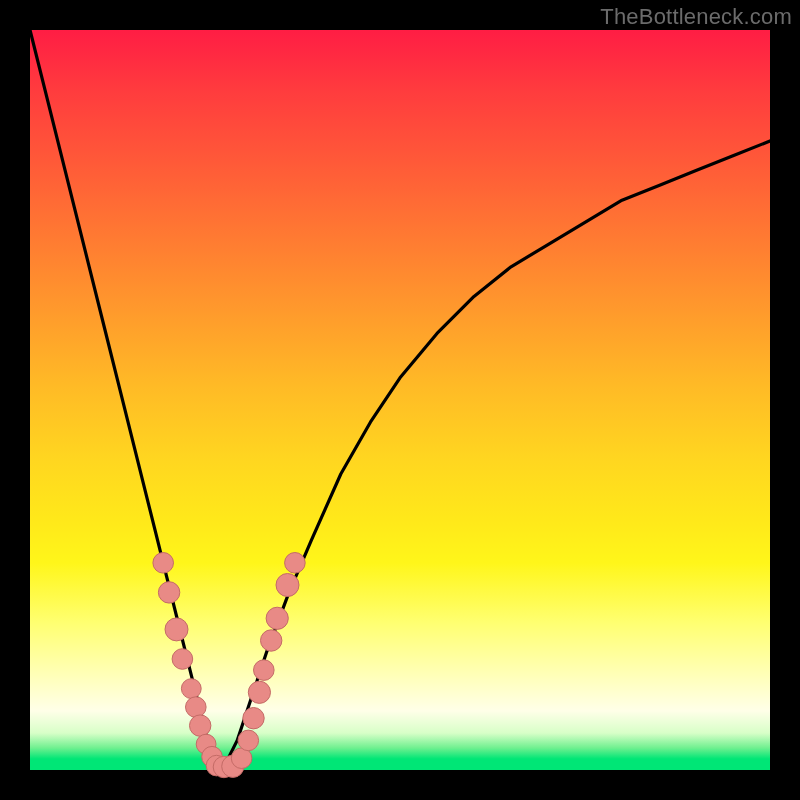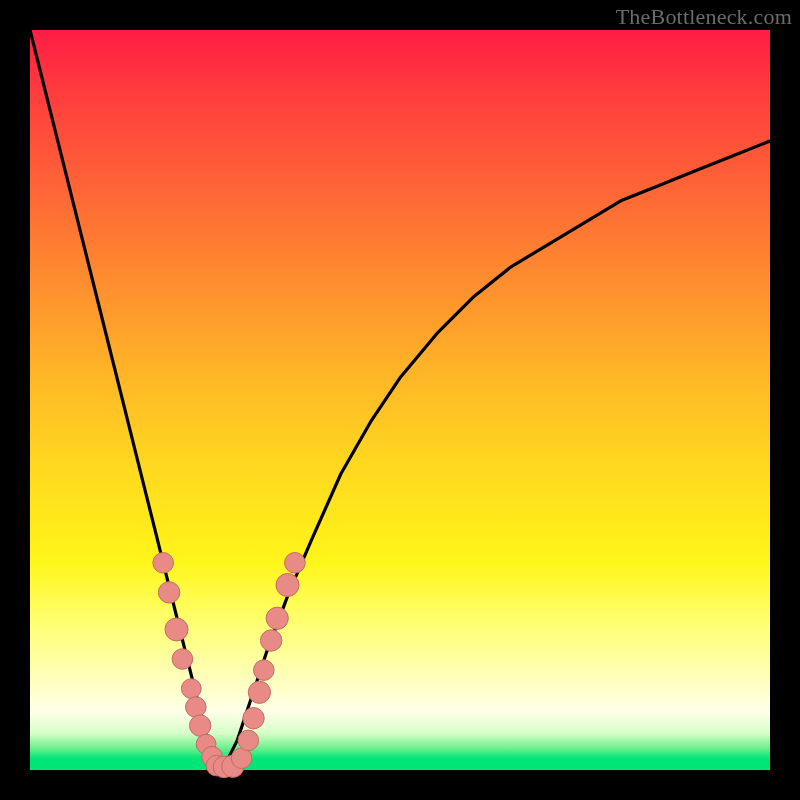--- a/index.html
+++ b/index.html
@@ -11,21 +11,20 @@
     background: #000;
     font-family: Arial, Helvetica, sans-serif;
   }
   .frame {
     position: absolute;
     left: 0;
     top: 0;
     width: 800px;
     height: 692px;
     background: #000;
-    font-family: Liberation Serif, serif;
   }
   .plot-area {
     position: absolute;
     left: 30px;
     top: 30px;
     width: 740px;
     height: 740px;
     
     background: linear-gradient(
       to bottom,

